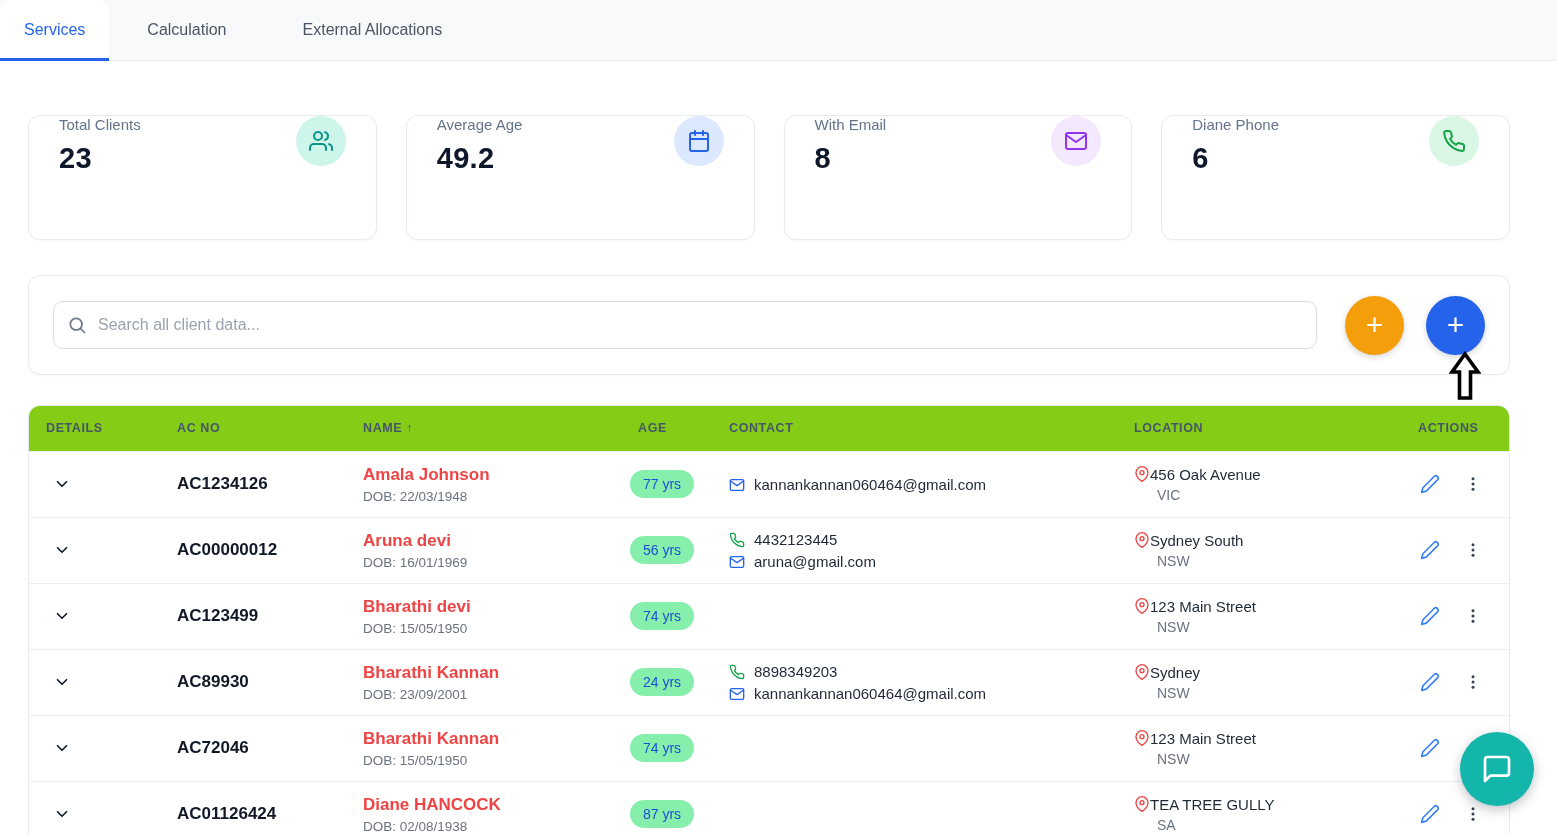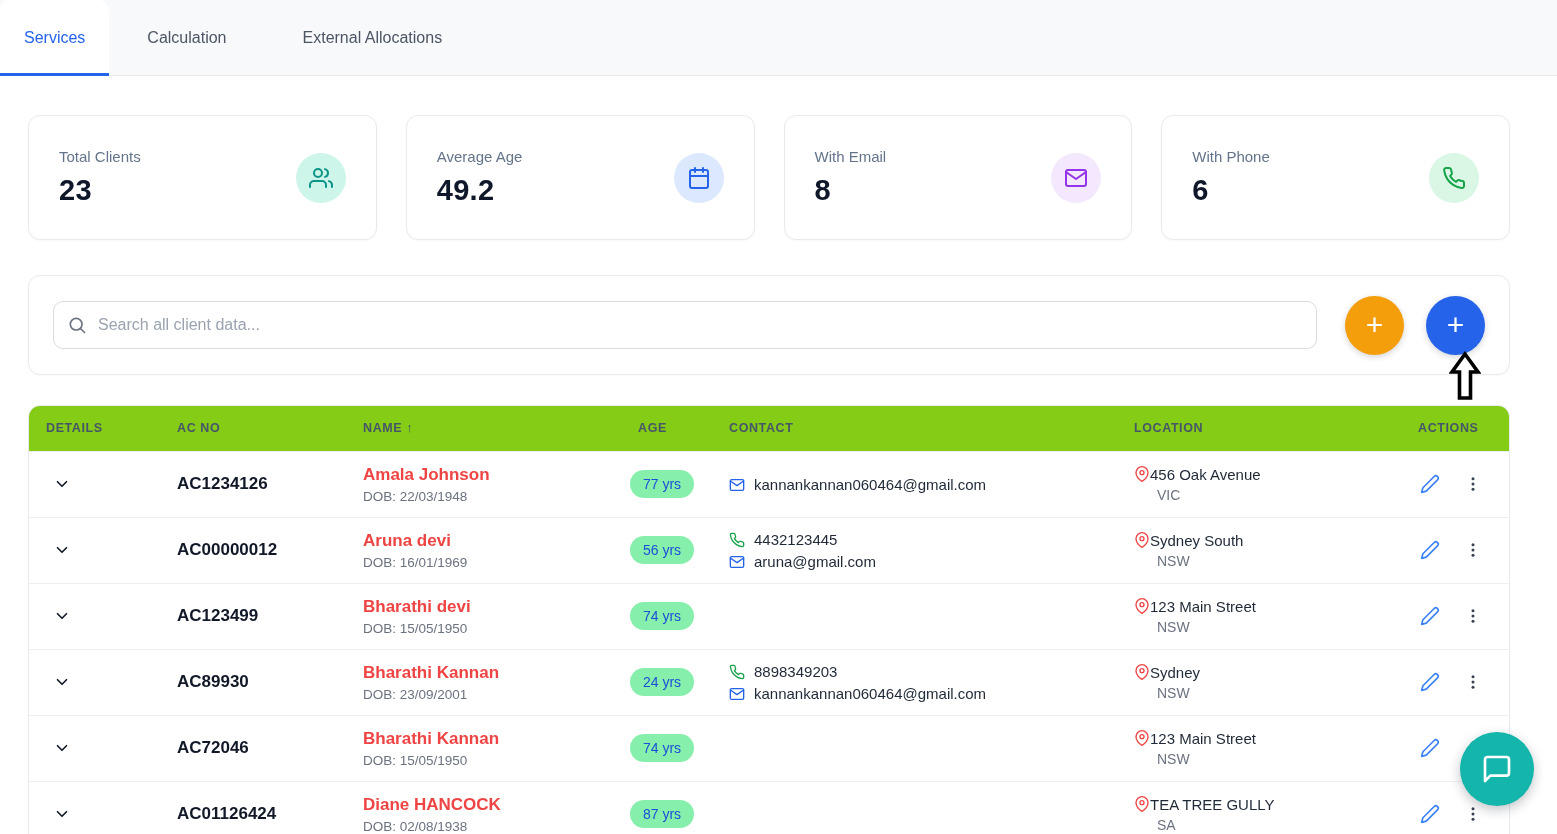--- a/index.html
+++ b/index.html
@@ -4,21 +4,21 @@
 <style>
   * { margin:0; padding:0; box-sizing:border-box; }
   html,body { width:1557px; height:834px; }
   body {
     font-family:"Liberation Sans", sans-serif;
     background:#ffffff; color:#111827;
     position:relative; overflow:hidden;
   }
   
   .tabbar {
-    position:absolute; top:0; left:0; width:1557px; height:76px;
+    position:absolute; top:0; left:0; width:1557px; height:61px;
     background:#f8f9fb; border-bottom:1px solid #e8eaee;
     display:flex; align-items:stretch;
   }
   .tab {
     display:flex; align-items:center; padding:0 38px;
     font-size:16px; font-weight:500; color:#4b5563; cursor:pointer;
     position:relative;
   }
   .tab.active {
     background:#ffffff; color:#2563eb; border-radius:10px 10px 0 0;
@@ -28,21 +28,21 @@
     content:""; position:absolute; left:0; right:0; bottom:-1px;
     height:3px; background:#2563eb;
   }
   
   .stats {
     position:absolute; top:115px; left:28px; width:1482px;
     display:grid; grid-template-columns:repeat(4,1fr); gap:29px;
   }
   .card {
     background:#fff; border:1px solid #e7eaee; border-radius:12px;
-    height:125px; padding:0 30px; display:flex; align-items:center;
+    height:125px; padding:0 30px; display:flex; 
     justify-content:space-between; box-shadow:0 1px 2px rgba(16,24,40,.03);
   }
   .card .lbl { font-size:15px; color:#64748b; }
   .card .val { font-size:29px; font-weight:700; color:#0f172a; margin-top:9px; letter-spacing:.3px; }
   .icon-circle {
     width:50px; height:50px; border-radius:50%;
     display:flex; align-items:center; justify-content:center; flex:0 0 auto;
   }
   
   .search-panel {
@@ -164,21 +164,21 @@
     </div>
     <div class="icon-circle" style="background: rgb(244, 232, 254); color: rgb(147, 51, 234);">
       <svg width="24" height="24" viewBox="0 0 24 24" fill="none" stroke="currentColor" stroke-width="2" stroke-linecap="round" stroke-linejoin="round">
           <rect x="2" y="4" width="20" height="16" rx="2"></rect>
           <polyline points="22,6 12,13 2,6"></polyline>
         </svg>
     </div>
   </div>
   <div class="card">
     <div>
-      <div class="lbl">With Phone</div>
+      <div class="lbl">Diane Phone</div>
       <div class="val">6</div>
     </div>
     <div class="icon-circle" style="background: rgb(217, 247, 228); color: rgb(22, 163, 74);">
       <svg width="24" height="24" viewBox="0 0 24 24" fill="none" stroke="currentColor" stroke-width="2" stroke-linecap="round" stroke-linejoin="round">
           <path d="M22 16.92v3a2 2 0 0 1-2.18 2 19.79 19.79 0 0 1-8.63-3.07 19.5 19.5 0 0 1-6-6 19.79 19.79 0 0 1-3.07-8.67A2 2 0 0 1 4.11 2h3a2 2 0 0 1 2 1.72 12.84 12.84 0 0 0 .7 2.81 2 2 0 0 1-.45 2.11L8.09 9.91a16 16 0 0 0 6 6l1.27-1.27a2 2 0 0 1 2.11-.45 12.84 12.84 0 0 0 2.81.7A2 2 0 0 1 22 16.92z"></path>
         </svg>
     </div>
   </div>
 </section>
 

